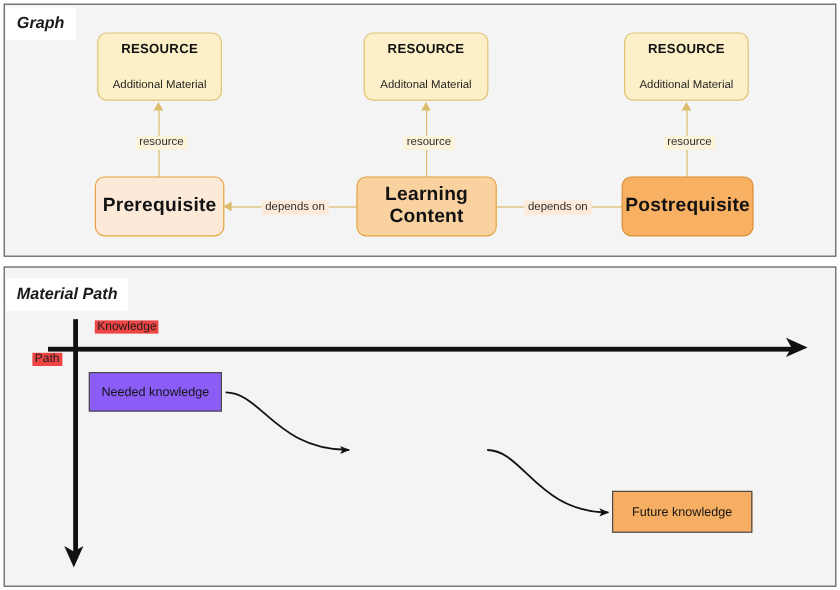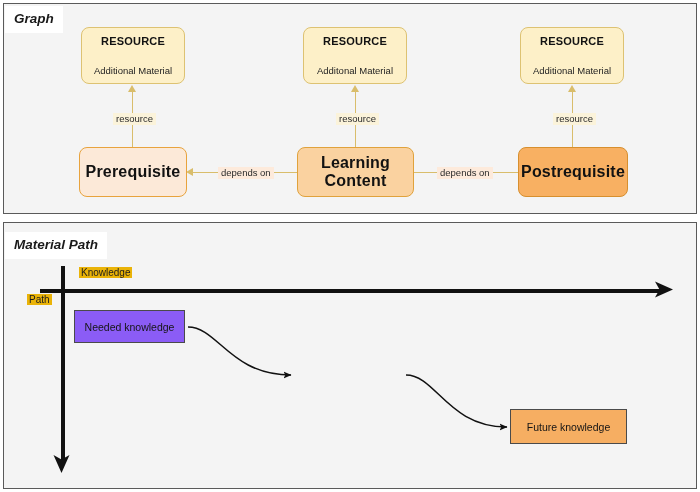--- a/index.html
+++ b/index.html
@@ -139,21 +139,21 @@
     position: absolute;
     background: #111111;
     z-index: 2;
   }
   .axis-h { height: 4px; }
   .axis-v { width: 4px; }
   .axis-label {
     position: absolute;
     font-size: 10px;
     color: #1d1d1d;
-    background: #eab308;
+    background: #ef4444;
     white-space: nowrap;
     z-index: 4;
     padding: 0 2px;
   }
   #path-svg {
     position: absolute;
     left: 0; top: 0;
     width: 694px;
     height: 267px;
     z-index: 1;

